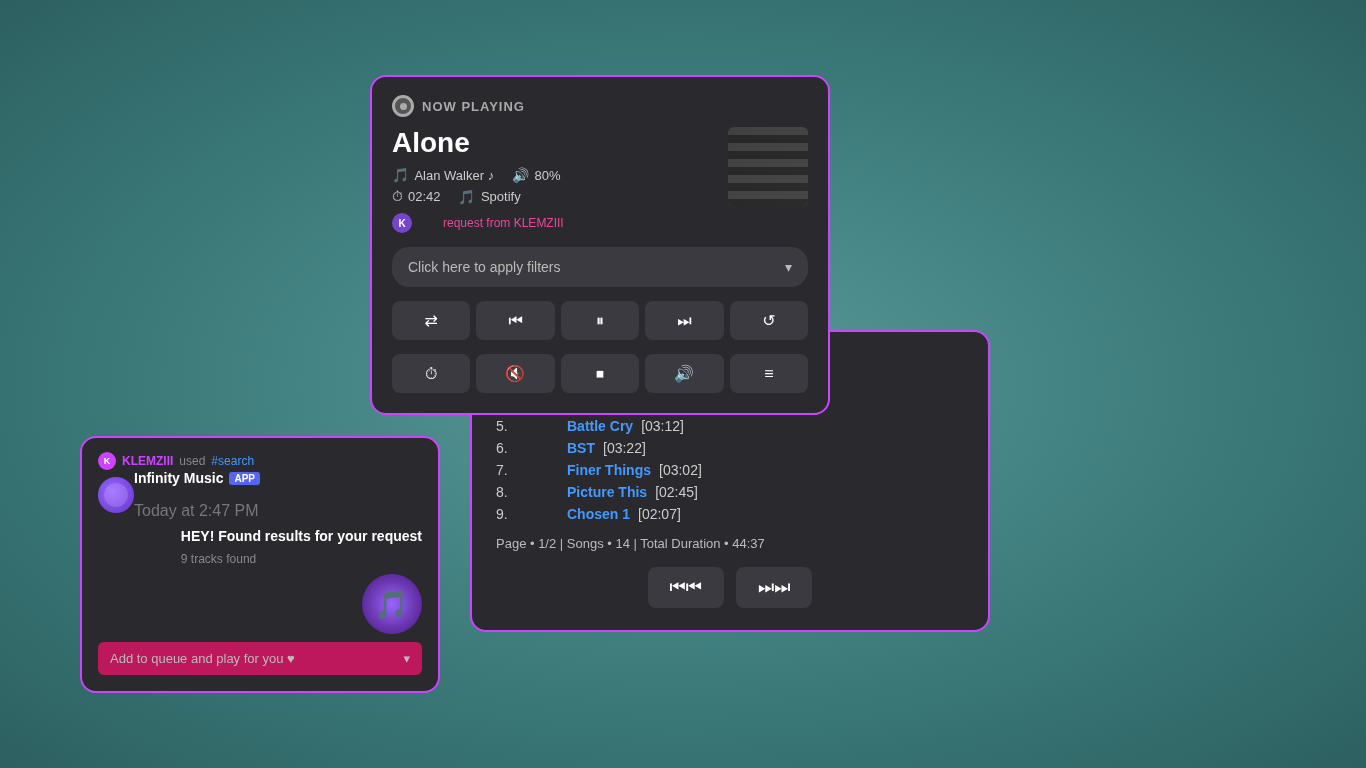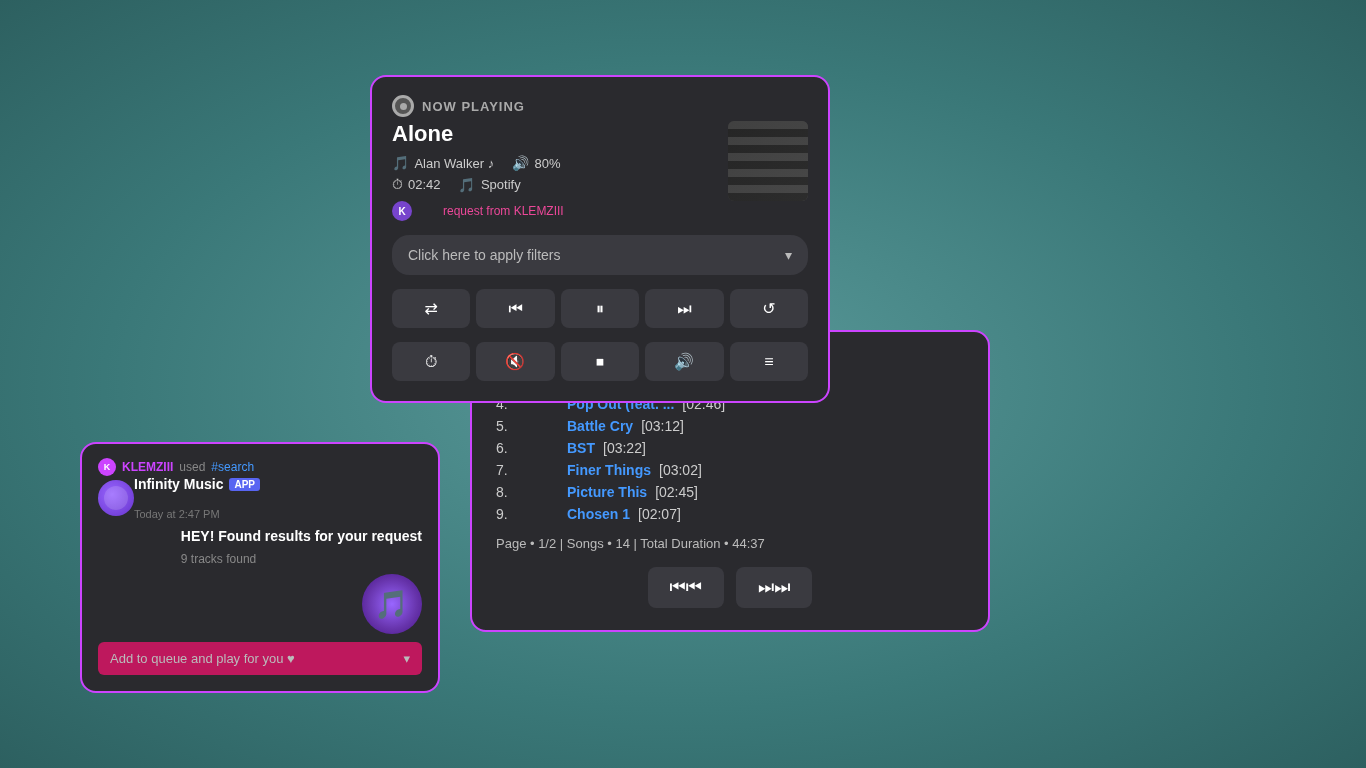--- a/index.html
+++ b/index.html
@@ -27,21 +27,21 @@
       top: 75px;
       left: 370px;
       padding: 18px 20px 20px;
       z-index: 10;
     }
 
     .now-playing-header {
       display: flex;
       align-items: center;
       gap: 8px;
-      margin-bottom: 4px;
+      margin-bottom: 10px;
     }
 
     .vinyl-icon {
       width: 22px;
       height: 22px;
       border-radius: 50%;
       border: 3px solid #aaa;
       background: #555;
       display: flex;
       align-items: center;
@@ -68,21 +68,21 @@
       display: flex;
       gap: 14px;
     }
 
     .now-playing-info {
       flex: 1;
     }
 
     .song-title {
       color: #fff;
-      font-size: 22px;
+      font-size: 28px;
       font-weight: 700;
       margin-bottom: 8px;
     }
 
     .meta-row {
       display: flex;
       align-items: center;
       gap: 18px;
       margin-bottom: 5px;
     }
@@ -323,21 +323,21 @@
       background: #5865f2;
       color: #fff;
       font-size: 10px;
       font-weight: 700;
       padding: 1px 5px;
       border-radius: 3px;
     }
 
     .timestamp {
       color: #777;
-      font-size: 11px;
+      font-size: 16px;
       margin-top: 16px;
     }
 
     .bot-message-main {
       color: #fff;
       font-size: 14px;
       font-weight: 700;
       margin-bottom: 8px;
     }
 

